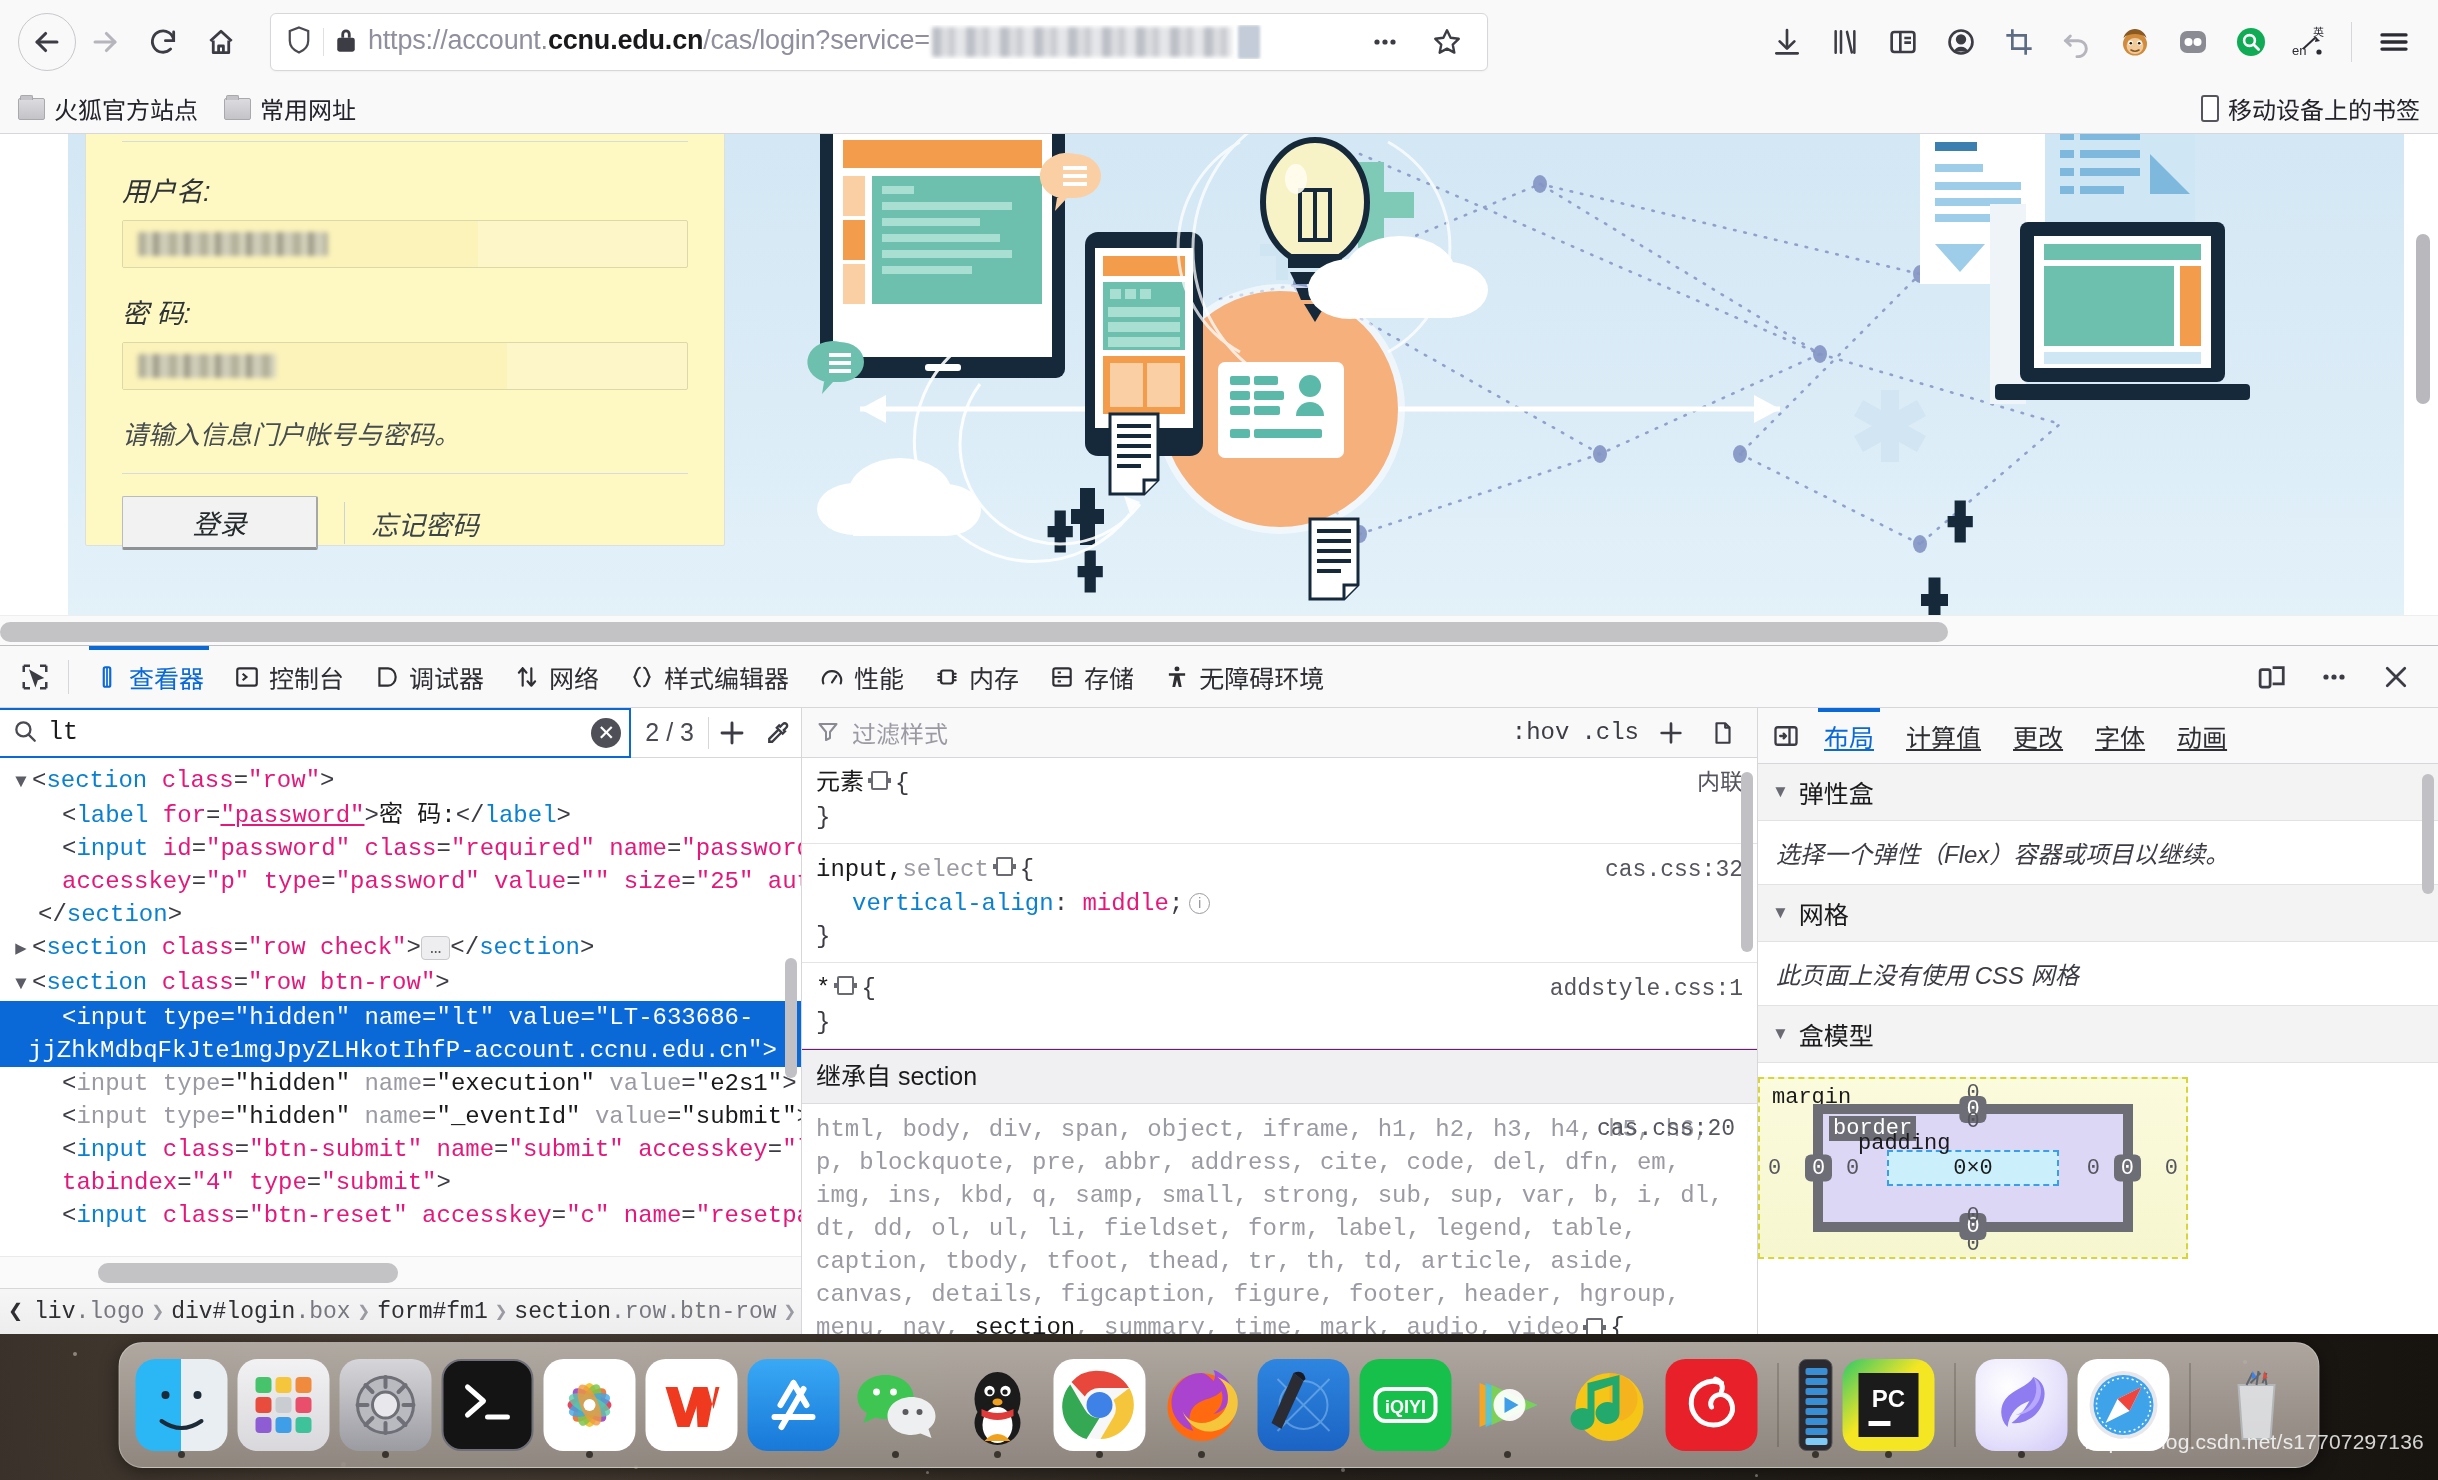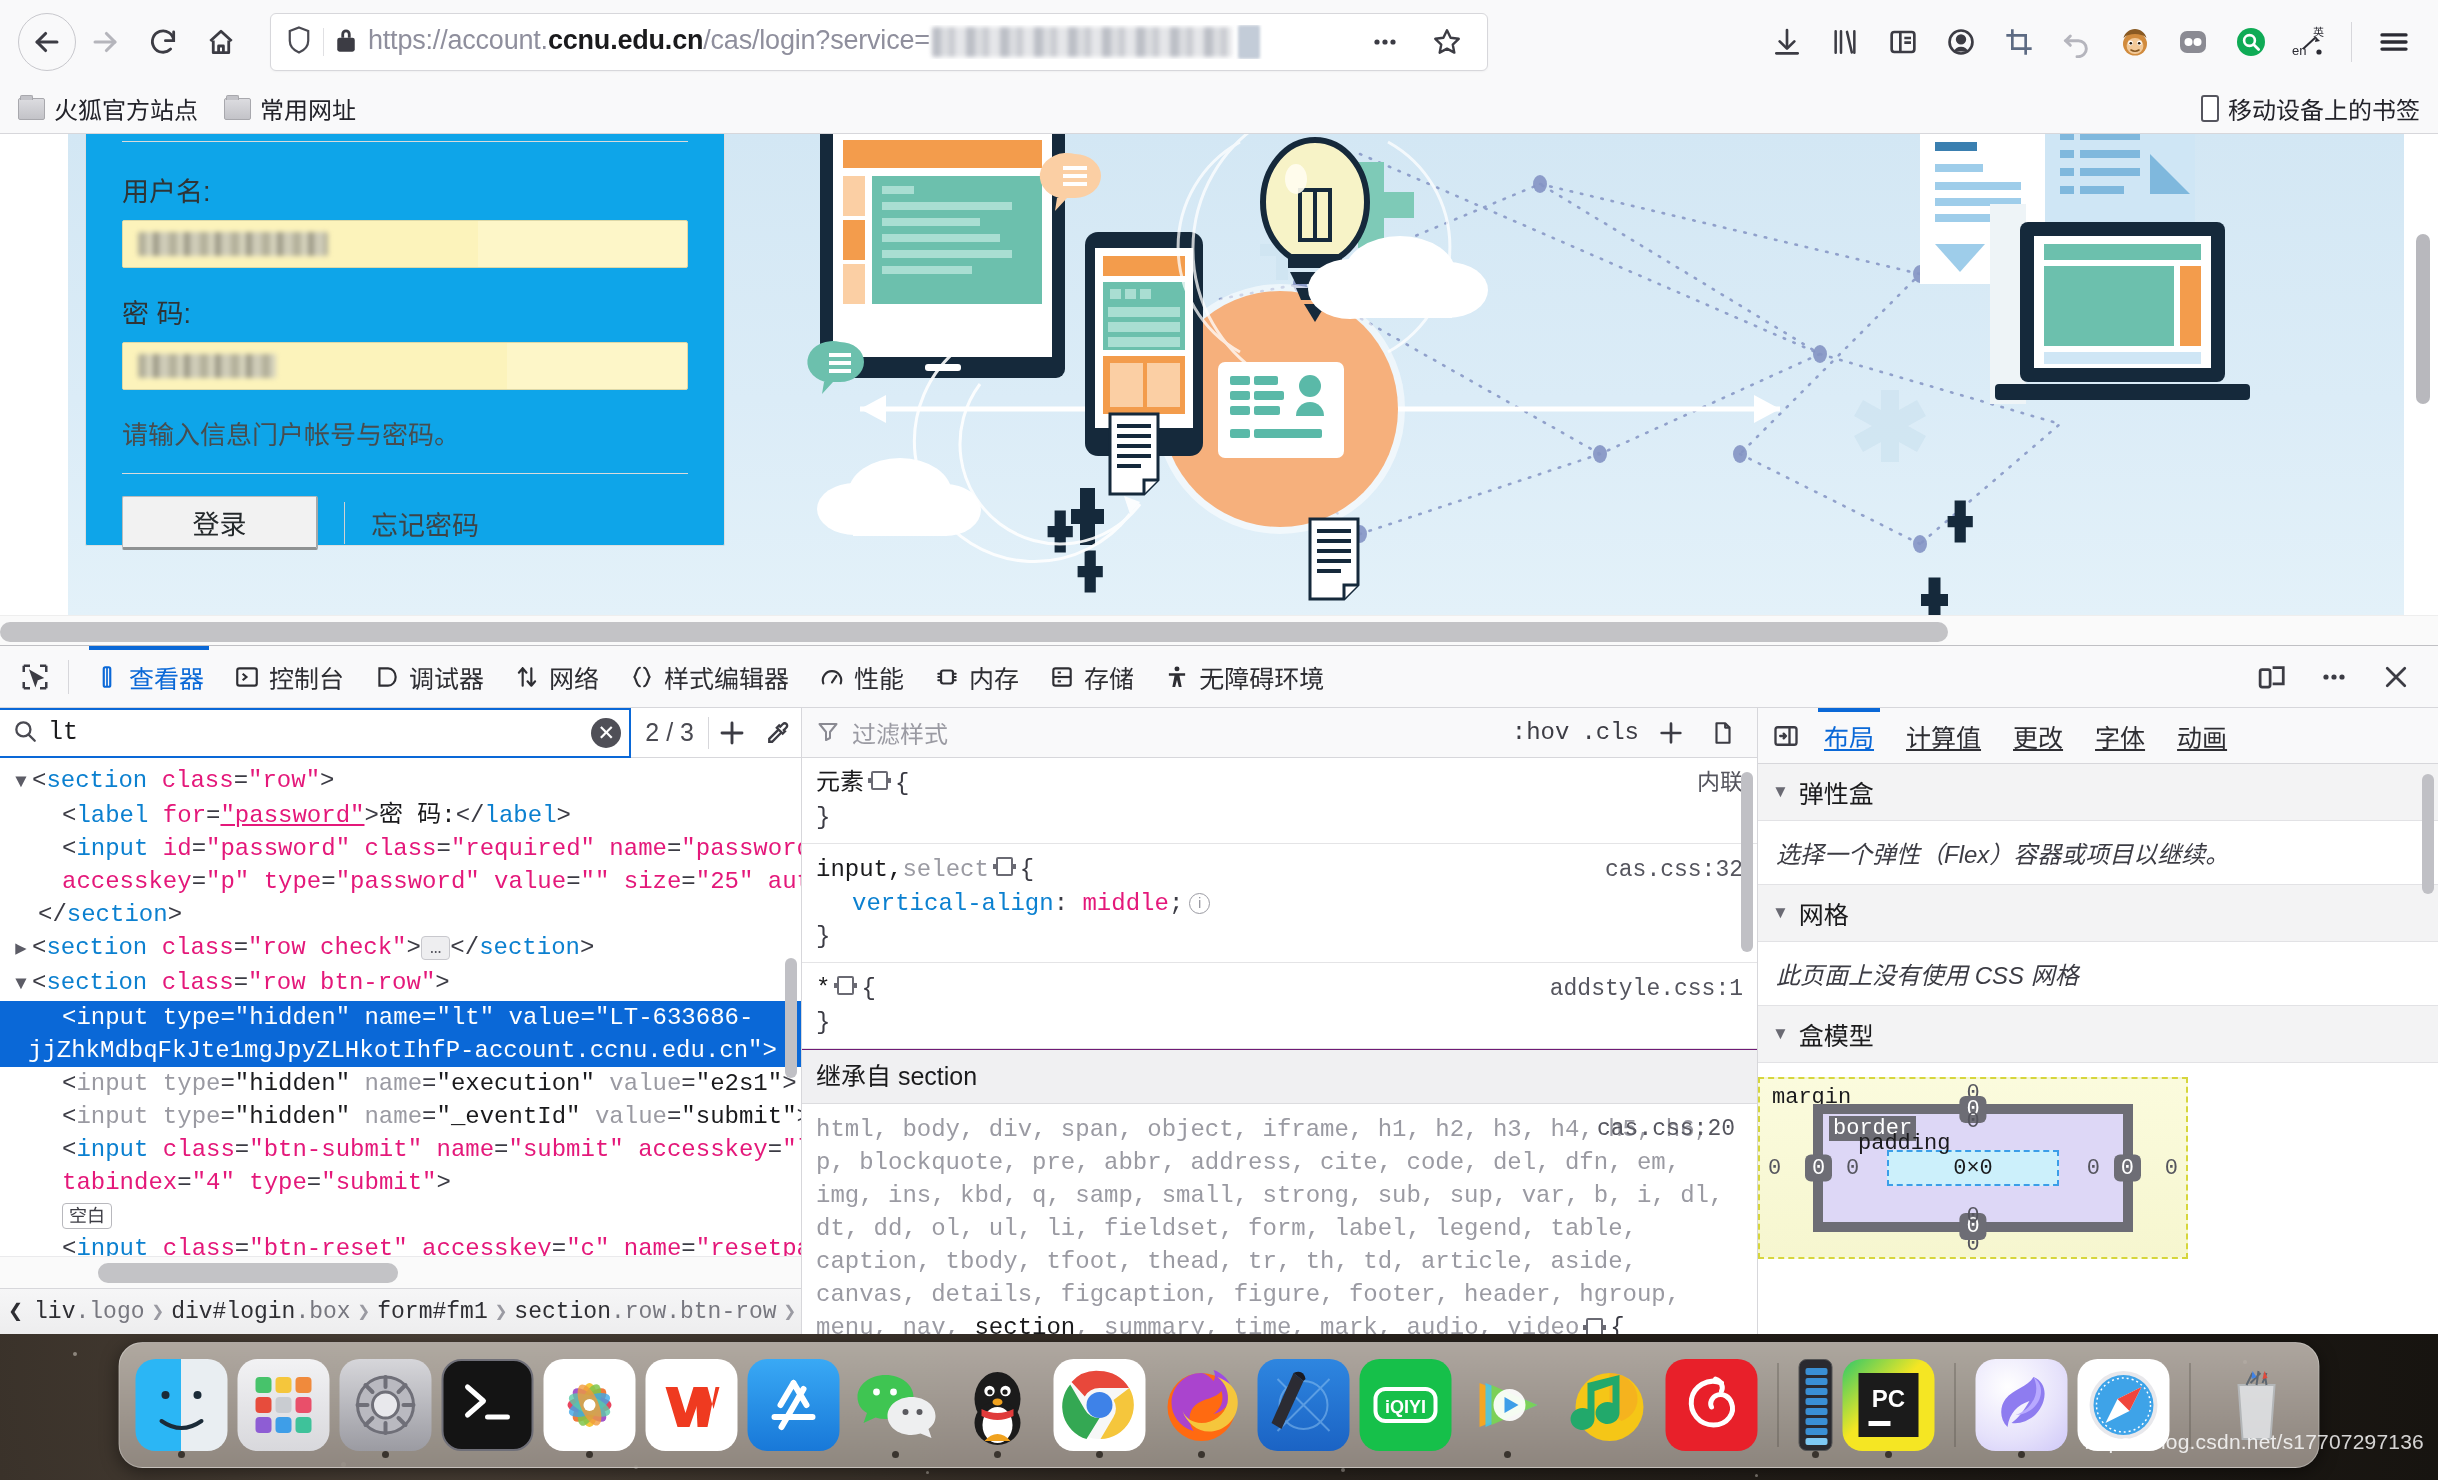--- a/index.html
+++ b/index.html
@@ -87,21 +87,21 @@
   .page-bg {
     position: absolute; left: 68px; top: 0; right: 34px; bottom: 30px;
     background: linear-gradient(180deg,#d3e7f4 0%, #dbecf7 55%, #e3f1f9 100%);
   }
   .page-white-l { position:absolute; left:0; top:0; width:68px; bottom:0; background:#fff; }
   .page-white-r { position:absolute; right:0; top:0; width:34px; bottom:0; background:#fff; }
 
   
   .login-box {
     position: absolute; left: 85px; top: -18px; width: 640px; height: 430px;
-    background: #0ea5e9; border: 1px solid #dcdfe0; border-radius: 2px;
+    background: #fef9c3; border: 1px solid #dcdfe0; border-radius: 2px; font-style: italic;
   }
   .login-inner { padding: 24px 36px 0 36px; }
   .hr-top { height: 1px; background: #d8dbdc; margin-bottom: 28px; }
   .lbl { font-size: 27px; color: #2f3436; margin-bottom: 11px; }
   .field {
     height: 48px; background: #fdf6c8; border: 1px solid #ddd8a8;
     border-radius: 2px; margin-bottom: 24px; position: relative; overflow:hidden;
   }
   .field .fill {
     position:absolute; left:0; top:0; bottom:0; width:63%;
@@ -952,23 +952,20 @@
           <div class="ml" style="padding-left:62px">
             <span class="punc">&lt;</span><span class="dim-attr">input</span> <span class="dim-attr">type</span><span class="punc">=</span><span class="txt">"hidden"</span> <span class="dim-attr">name</span><span class="punc">=</span><span class="txt">"_eventId"</span> <span class="dim-attr">value</span><span class="punc">=</span><span class="txt">"submit"</span><span class="punc">&gt;</span>
           </div>
           <div class="ml" style="padding-left:62px">
             <span class="punc">&lt;</span><span class="tagname">input</span> <span class="attr">class</span><span class="punc">=</span><span class="attrval">"btn-submit"</span> <span class="attr">name</span><span class="punc">=</span><span class="attrval">"submit"</span> <span class="attr">accesskey</span><span class="punc">=</span><span class="attrval">"l"</span>
           </div>
           <div class="ml" style="padding-left:62px">
             <span class="attr">tabindex</span><span class="punc">=</span><span class="attrval">"4"</span> <span class="attr">type</span><span class="punc">=</span><span class="attrval">"submit"</span><span class="punc">&gt;</span>
           </div>
           <div class="ml" style="padding-left:62px">
-            <span class="whitespace-chip">空白</span>
-          </div>
-          <div class="ml" style="padding-left:62px">
             <span class="punc">&lt;</span><span class="tagname">input</span> <span class="attr">class</span><span class="punc">=</span><span class="attrval">"btn-reset"</span> <span class="attr">accesskey</span><span class="punc">=</span><span class="attrval">"c"</span> <span class="attr">name</span><span class="punc">=</span><span class="attrval">"resetpass</span>
           </div>
 
           <div class="markup-vscroll"></div>
         </div>
 
         <div class="markup-hscroll-track">
           <div class="markup-hscroll-thumb"></div>
         </div>
 

